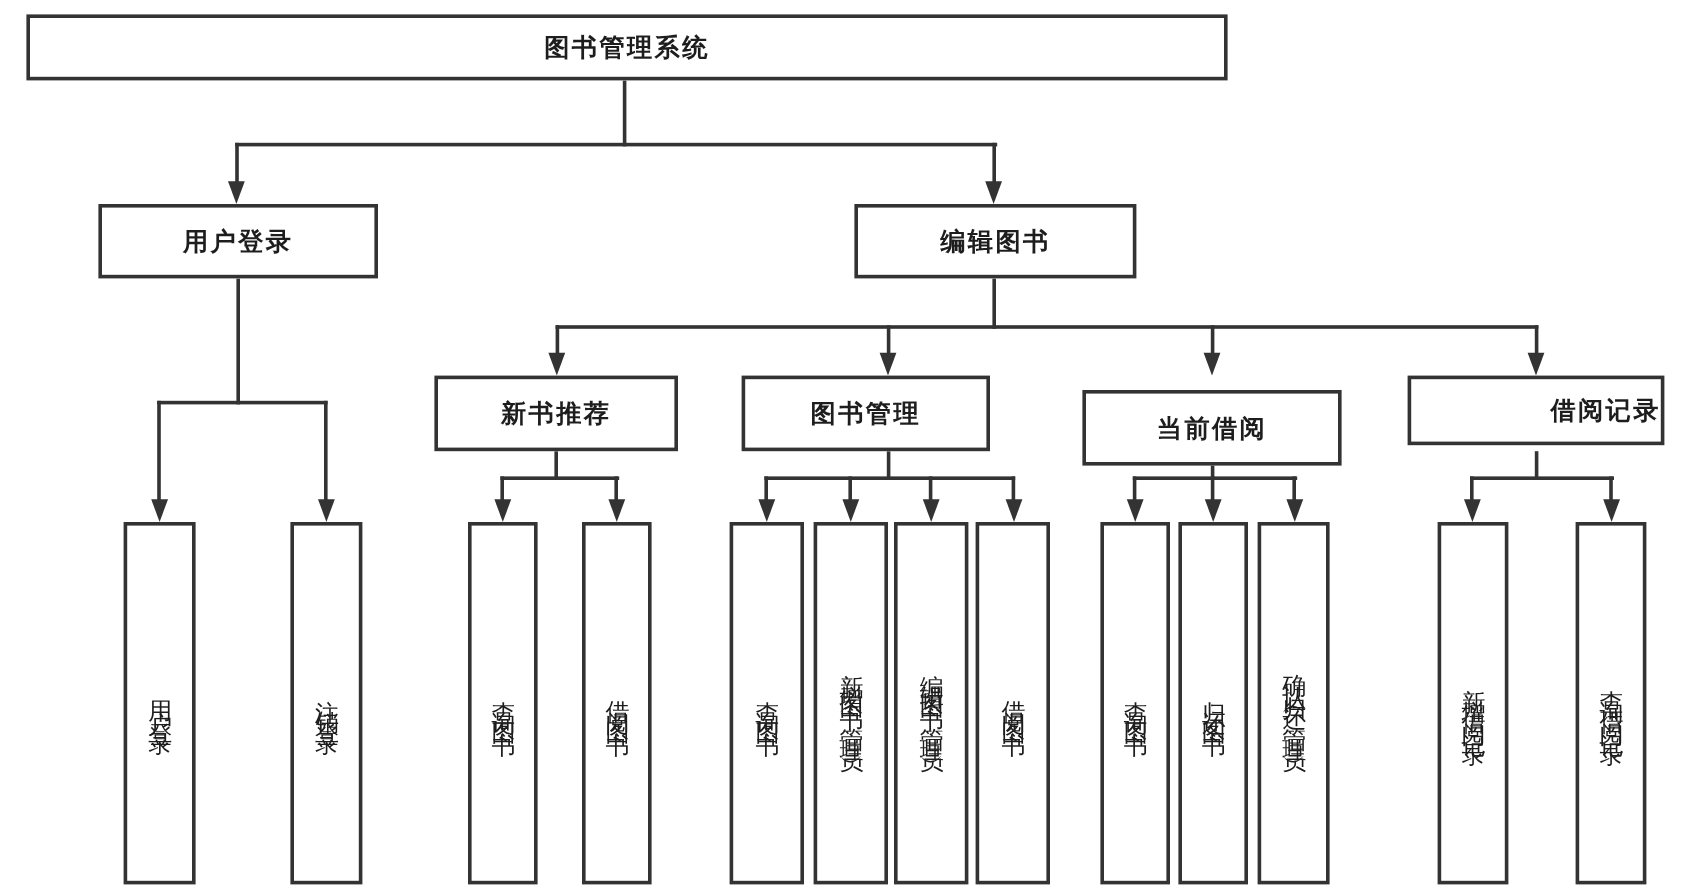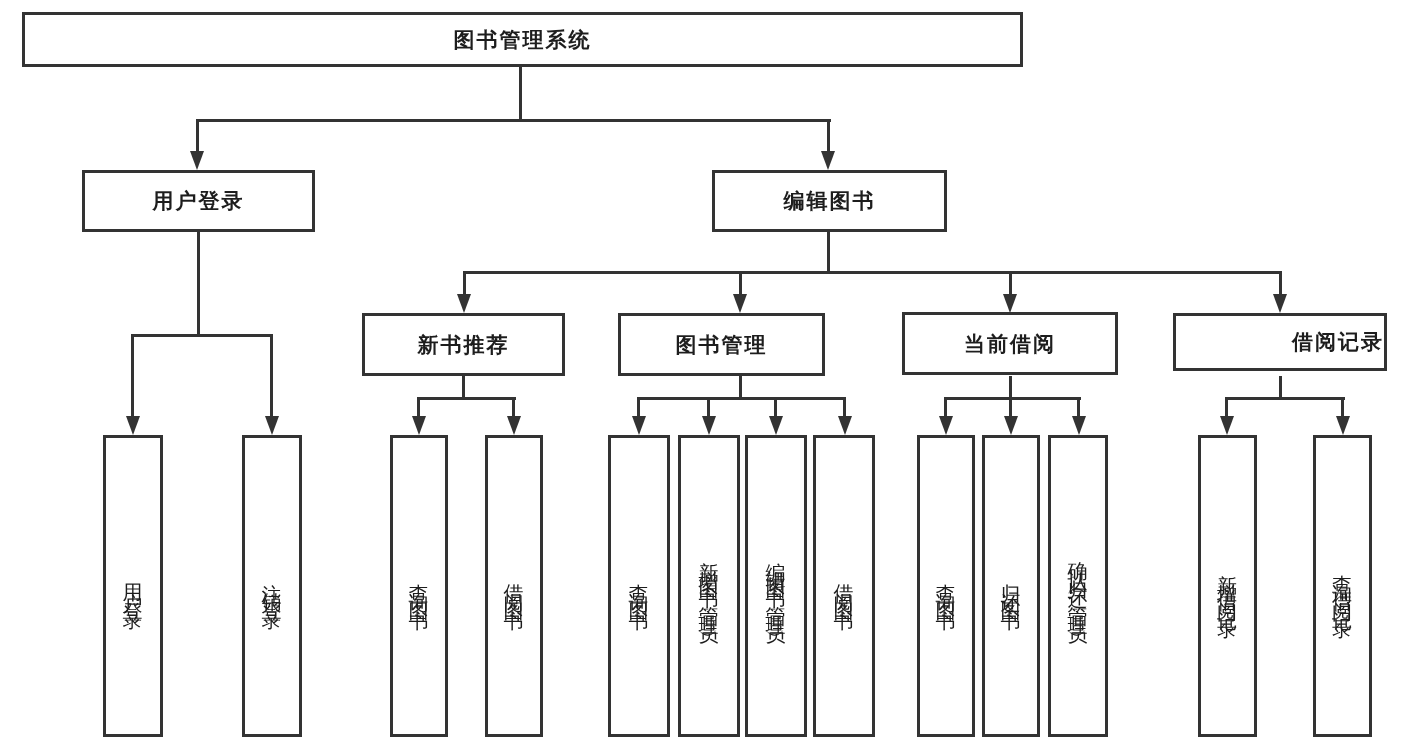--- a/index.html
+++ b/index.html
@@ -106,21 +106,21 @@
   <div class="arrow" style="left:1003px;top:294px;"></div>
   <div class="vline" style="left:1279px;top:271px;width:3px;height:25px;"></div>
   <div class="arrow" style="left:1273px;top:294px;"></div>
 
   <div class="box" style="left:362px;top:313px;width:203px;height:63px;">
     <span>新书推荐</span>
   </div>
   <div class="box" style="left:618px;top:313px;width:207px;height:63px;">
     <span>图书管理</span>
   </div>
-  <div class="box" style="left:902px;top:312px;width:216px;height:63px;">
+  <div class="box" style="left:902px;top:325px;width:216px;height:63px;">
     <span>当前借阅</span>
   </div>
   <div class="box" style="left:1173px;top:313px;width:214px;height:58px;justify-content:flex-end;">
     <span>借阅记录</span>
   </div>
 
   <div class="vline" style="left:462px;top:376px;width:3px;height:24px;"></div>
   <div class="hline" style="left:417px;top:397px;width:99px;height:3px;"></div>
   <div class="vline" style="left:417px;top:397px;width:3px;height:21px;"></div>
   <div class="arrow" style="left:412px;top:416px;"></div>

